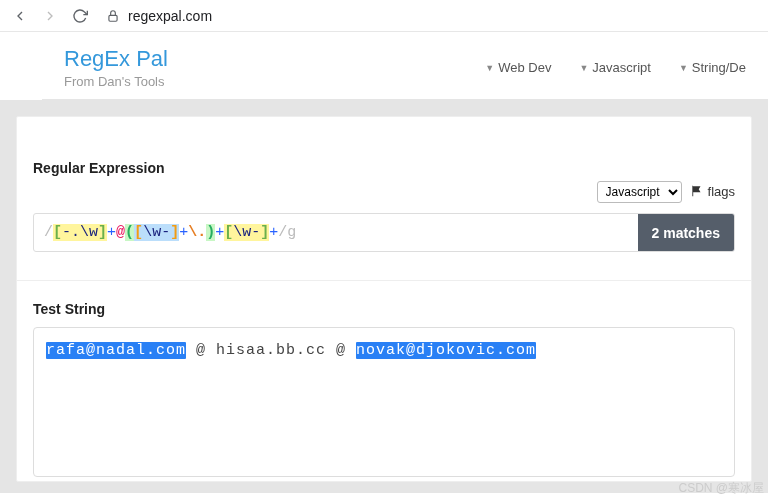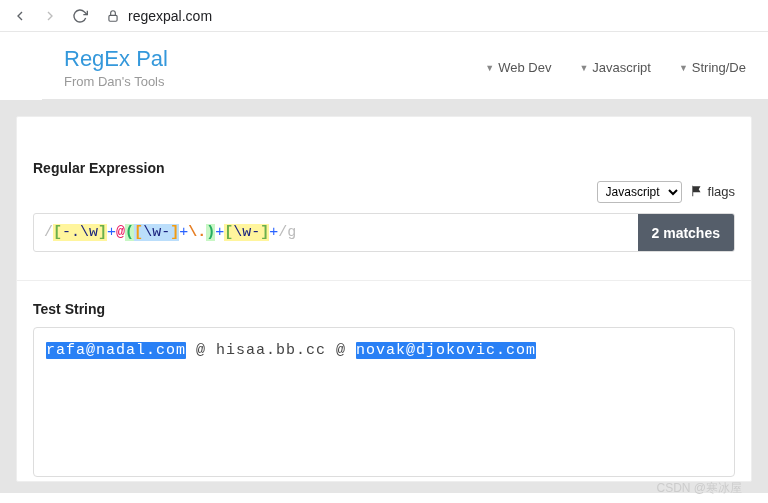--- a/index.html
+++ b/index.html
@@ -40,21 +40,21 @@
 .tok-bracket-g { background: #bbdefb; color: #f39c12; font-weight:bold;}
 .tok-inside-g { background: #bbdefb; color: #1a237e; }
 .tok-escape { color: #e67e22; font-weight:bold;}
 .tok-flag { color: #bbb; }
 
 .divider { height: 1px; background: #eee; margin: 28px -16px 20px -16px; }
 
 .test-area { border: 1px solid #ddd; border-radius: 4px; min-height: 150px; padding: 14px 12px; font-family: "Courier New", monospace; font-size: 15px; color: #444; letter-spacing: 1px; }
 .hl-match { background: #2980f5; color: #fff; border-radius:1px;}
 
-.watermark { position: absolute; bottom: 6px; right: 26px; color: #ccc; font-size: 12px; }
+.watermark { position: absolute; bottom: 6px; right: 4px; color: #ccc; font-size: 12px; }
 </style>
 </head>
 <body>
 
 <div class="browser-bar">
   <span class="nav-icon">
     <svg viewBox="0 0 24 24" width="18" height="18" fill="none" stroke="currentColor" stroke-width="2">
         <polyline points="15 18 9 12 15 6"></polyline>
       </svg>
   </span>

